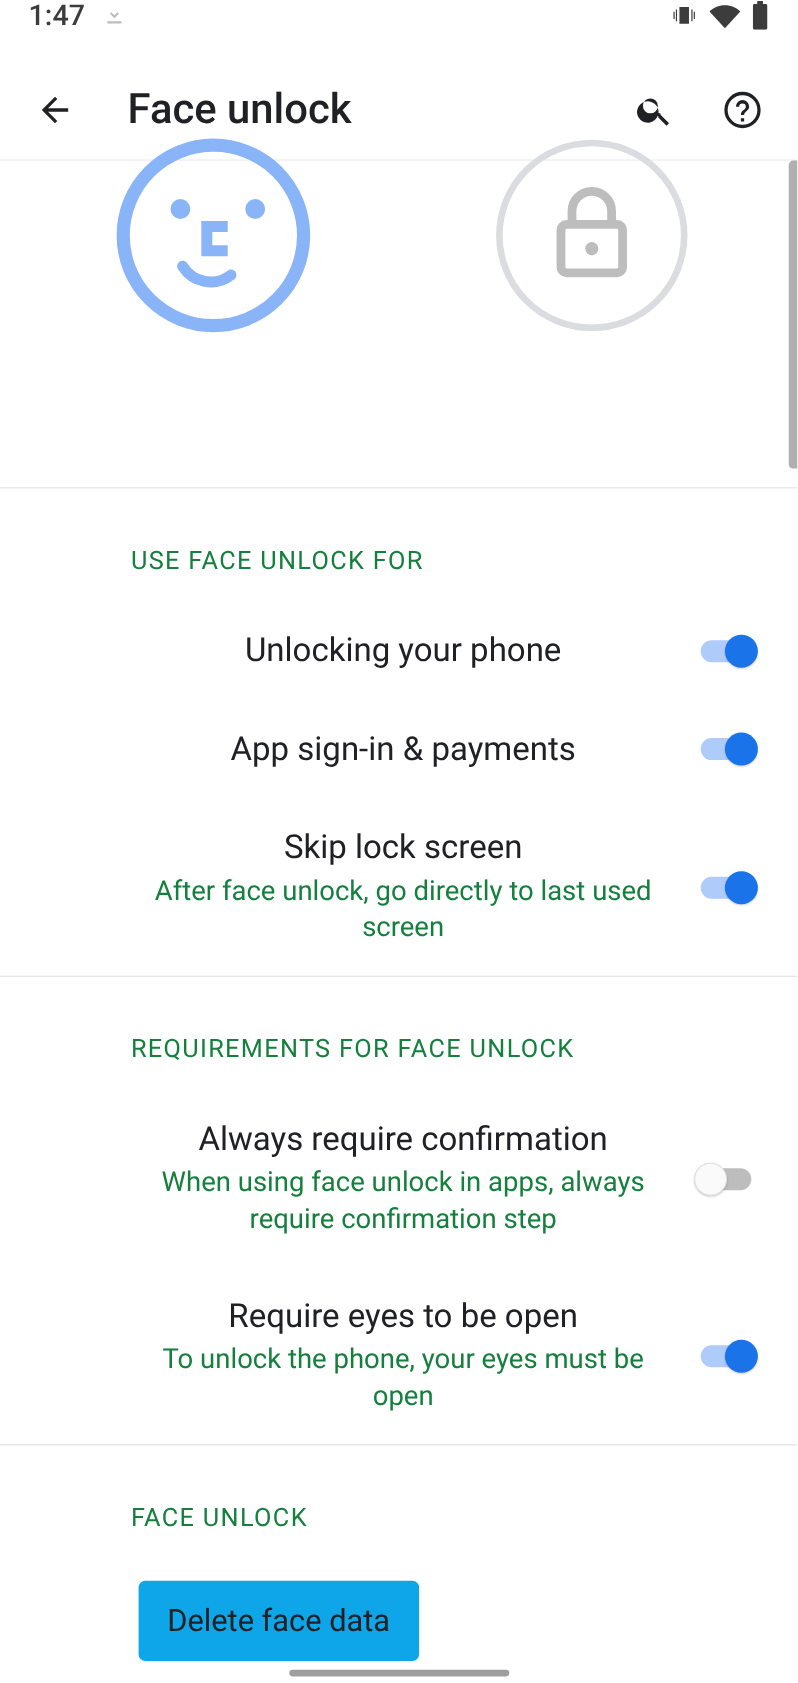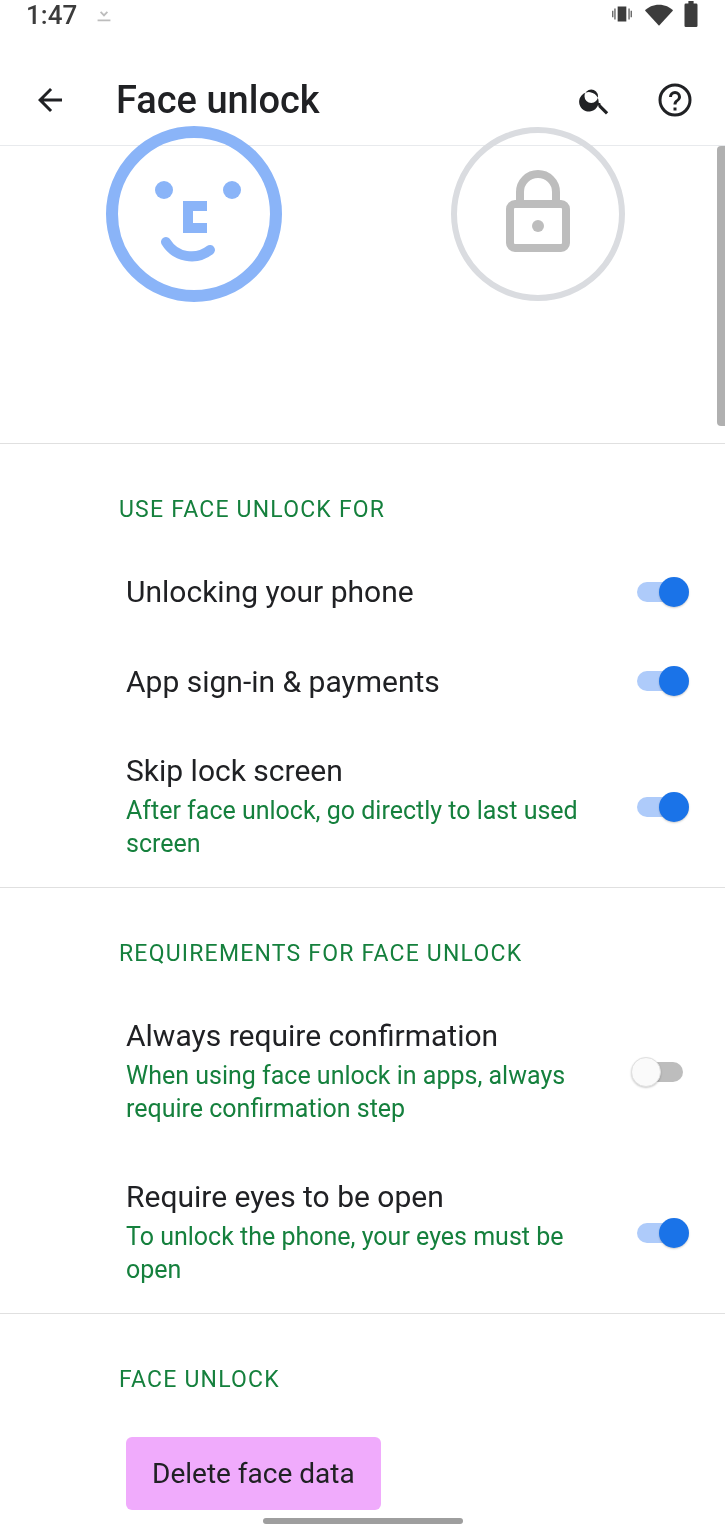--- a/index.html
+++ b/index.html
@@ -16,34 +16,34 @@
 
   .hero { position: relative; height: 298px; border-bottom: 1px solid #e0e0e0; }
   .face-circle { position:absolute; top:-22px; left:104px; }
   .lock-circle { position:absolute; top:-22px; left:448px; }
   .scroll-hint { position:absolute; right:0; top:0; width:8px; height:280px; background:#b0b0b0; border-radius:4px 0 0 4px; }
 
   .section { padding: 0 0 0 0; }
   .section-header { padding: 52px 119px 24px; font-size: 23px; font-weight: 400; letter-spacing: 1.2px; color: #15803d; }
   .divider { height:1px; background:#e0e0e0; }
 
-  .row { display:flex; align-items:center; padding: 26px 36px 26px 126px; gap: 24px; }
+  .row { display:flex; align-items:center; padding: 26px 36px 26px 126px; gap: 24px; text-align: center; }
   .row .text { flex:1; }
   .row .title { font-size: 30px; color:#202124; line-height:1.25; }
   .row .subtitle { font-size: 25px; color:#15803d; line-height:1.35; margin-top:4px; }
   .switch { position:relative; width:58px; height:34px; flex-shrink:0; }
   .switch .track { position:absolute; width:46px; height:20px; border-radius:10px; top:7px; left:6px; }
   .switch .thumb { position:absolute; width:30px; height:30px; border-radius:50%; top:2px; box-shadow:0 1px 2px rgba(0,0,0,0.2); }
   .switch.on .track { background:#aecbfa; }
   .switch.on .thumb { background:#1a73e8; right:0; }
   .switch.off .track { background:#bdbdbd; }
   .switch.off .thumb { background:#fafafa; left:0; border:1px solid #e0e0e0; }
 
   .delete-row { padding: 20px 126px 28px; }
-  .delete-btn { display:inline-block; padding: 20px 26px; background:#f0abfc; border-radius:6px; font-size:28px; color:#202124; }
+  .delete-btn { display:inline-block; padding: 20px 26px; background:#0ea5e9; border-radius:6px; font-size:28px; color:#202124; }
 
   .nav-bar { position:absolute; bottom:6px; left:50%; transform:translateX(-50%); width:200px; height:6px; background:#9e9e9e; border-radius:3px; }
 </style>
 </head>
 <body>
 
 <div class="status-bar">
   <div class="status-left">
     <span class="status-time">1:47</span>
     <span>

